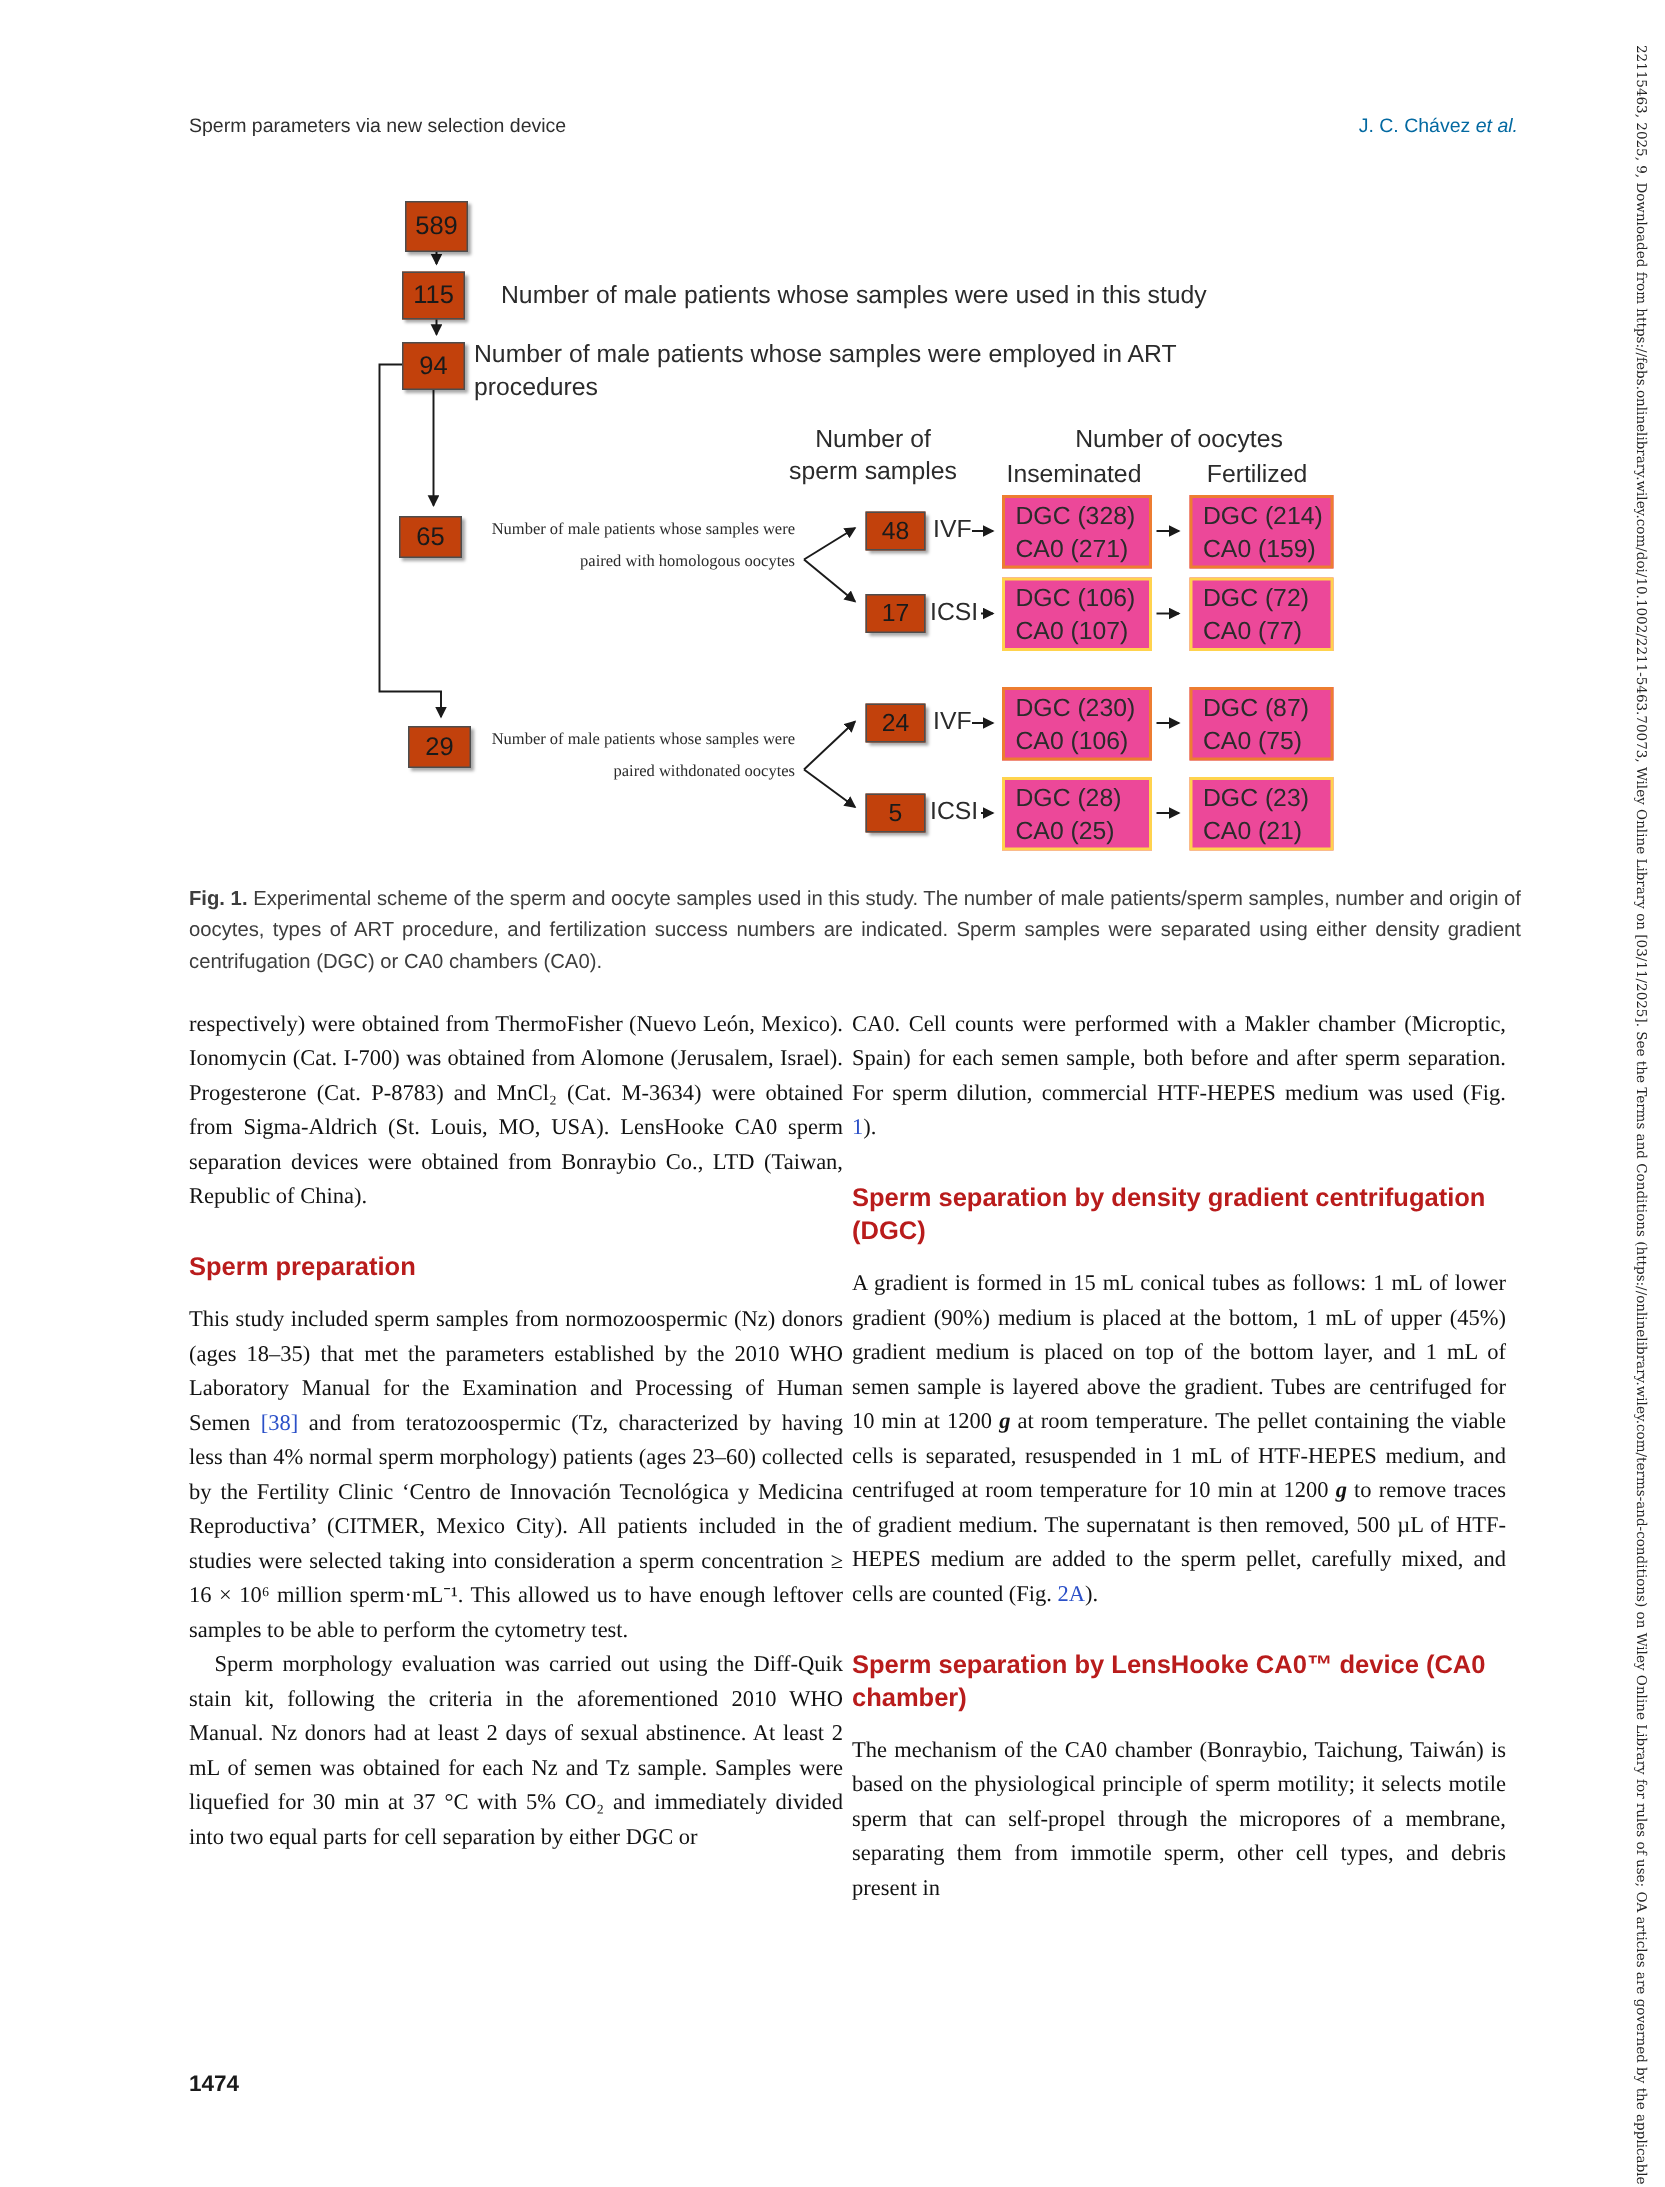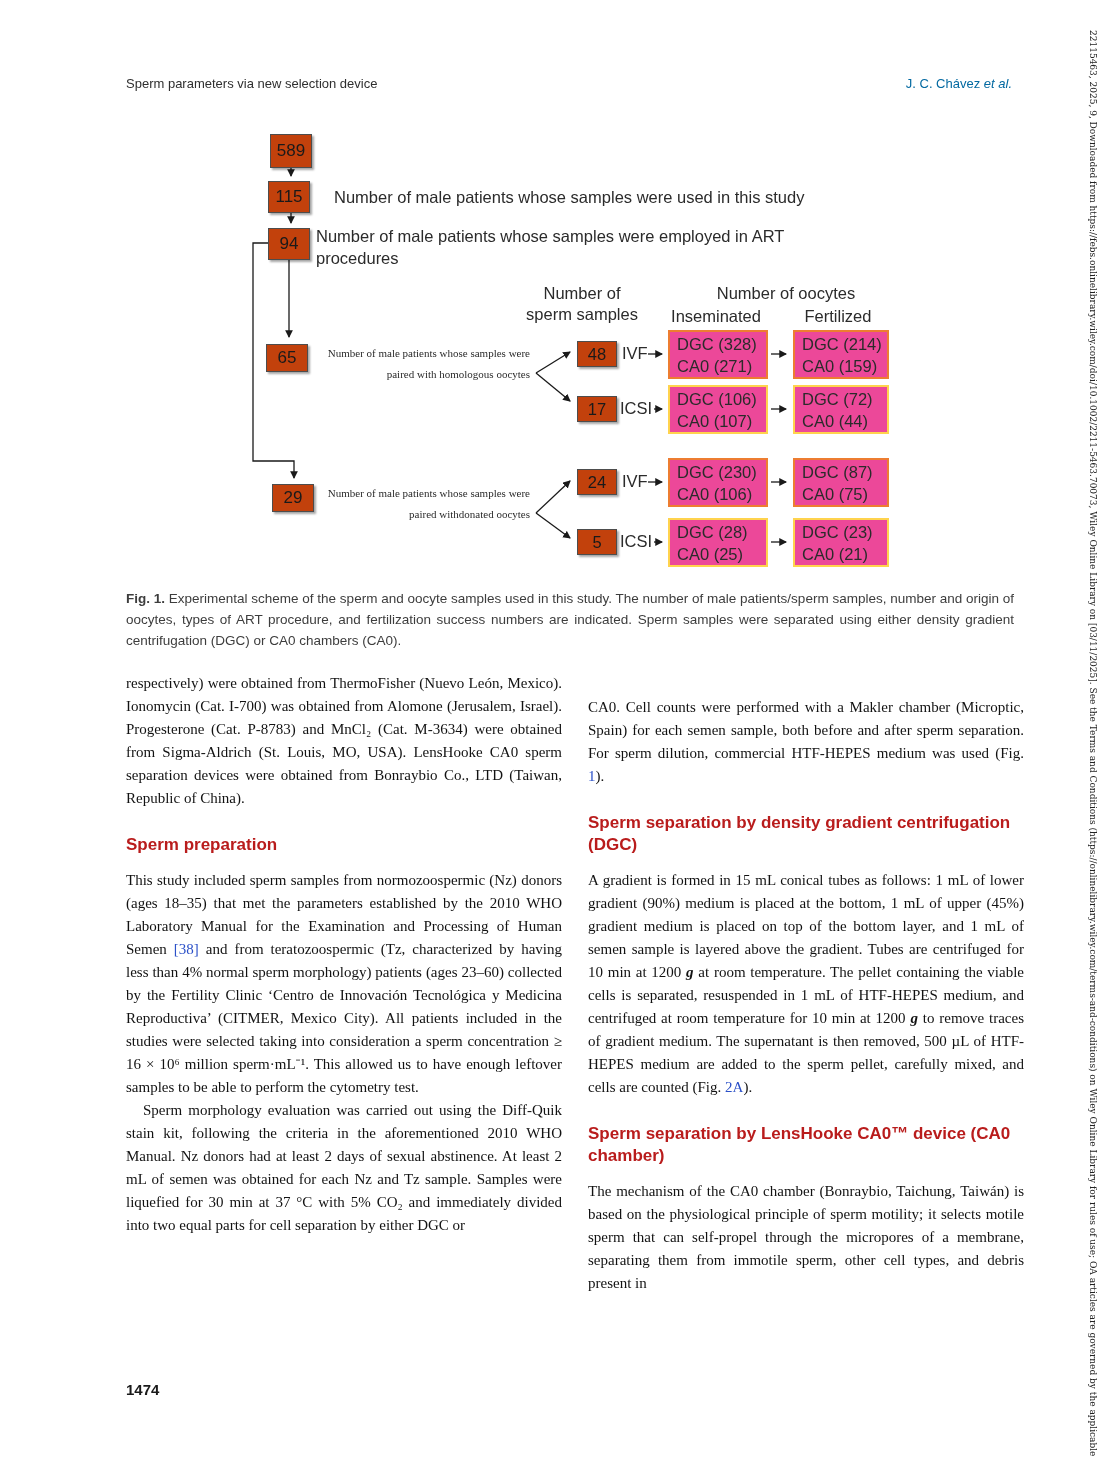--- a/index.html
+++ b/index.html
@@ -28,21 +28,21 @@
   .obox.orange{border:2px solid #ED7D31;}
   .obox.yellow{border:2px solid #FFD34D;}
   
   .caption{position:absolute;left:126px;top:588px;width:888px;font-size:13.5px;line-height:21px;
            color:#3d3d3d;text-align:justify;}
   .cap-label{font-weight:bold;}
   
   .col{position:absolute;top:672px;width:436px;font-family:"Liberation Serif",serif;font-size:15px;
        line-height:23px;text-align:justify;color:#121212;}
   .col-left{left:126px;}
-  .col-right{left:588px;margin-top:24px;}
+  .col-right{left:568px;}
   .col p{margin:0;}
   .indent{text-indent:17px;}
   .bh{font-family:"Liberation Sans",sans-serif;font-weight:bold;font-size:17px;line-height:22px;
       margin:24px 0 13px 0;color:#b91c1c;text-align:left;}
   
   .pageno{position:absolute;left:126px;top:1345px;font-size:15px;font-weight:bold;color:#1a1a1a;margin-top:36px;}
   .footer-right{position:absolute;left:450px;top:1345px;width:562px;text-align:center;
                 font-size:11.5px;line-height:18px;color:#3b3b3b;}
   
   .sidebar{position:absolute;top:30px;right:12px;height:1424px;writing-mode:vertical-rl;
@@ -116,21 +116,21 @@
     <div class="obox fert orange" style="left:667px;top:205px;">
       <div>DGC (214)</div>
       <div>CA0 (159)</div>
     </div>
     <div class="obox yellow" style="left:542px;top:260px;">
       <div>DGC (106)</div>
       <div>CA0 (107)</div>
     </div>
     <div class="obox fert yellow" style="left:667px;top:260px;">
       <div>DGC (72)</div>
-      <div>CA0 (44)</div>
+      <div>CA0 (77)</div>
     </div>
 
     <div class="nbox" style="left:146px;top:359px;height:28px;">29</div>
     <div class="glabel" style="left:176px;top:358px;">Number of male patients whose samples were paired withdonated oocytes</div>
 
     <div class="nbox sm" style="left:451px;top:344px;">24</div>
     <div class="ptype" style="left:496px;top:347px;">IVF</div>
     <div class="nbox sm" style="left:451px;top:404px;">5</div>
     <div class="ptype" style="left:494px;top:407px;">ICSI</div>
 

